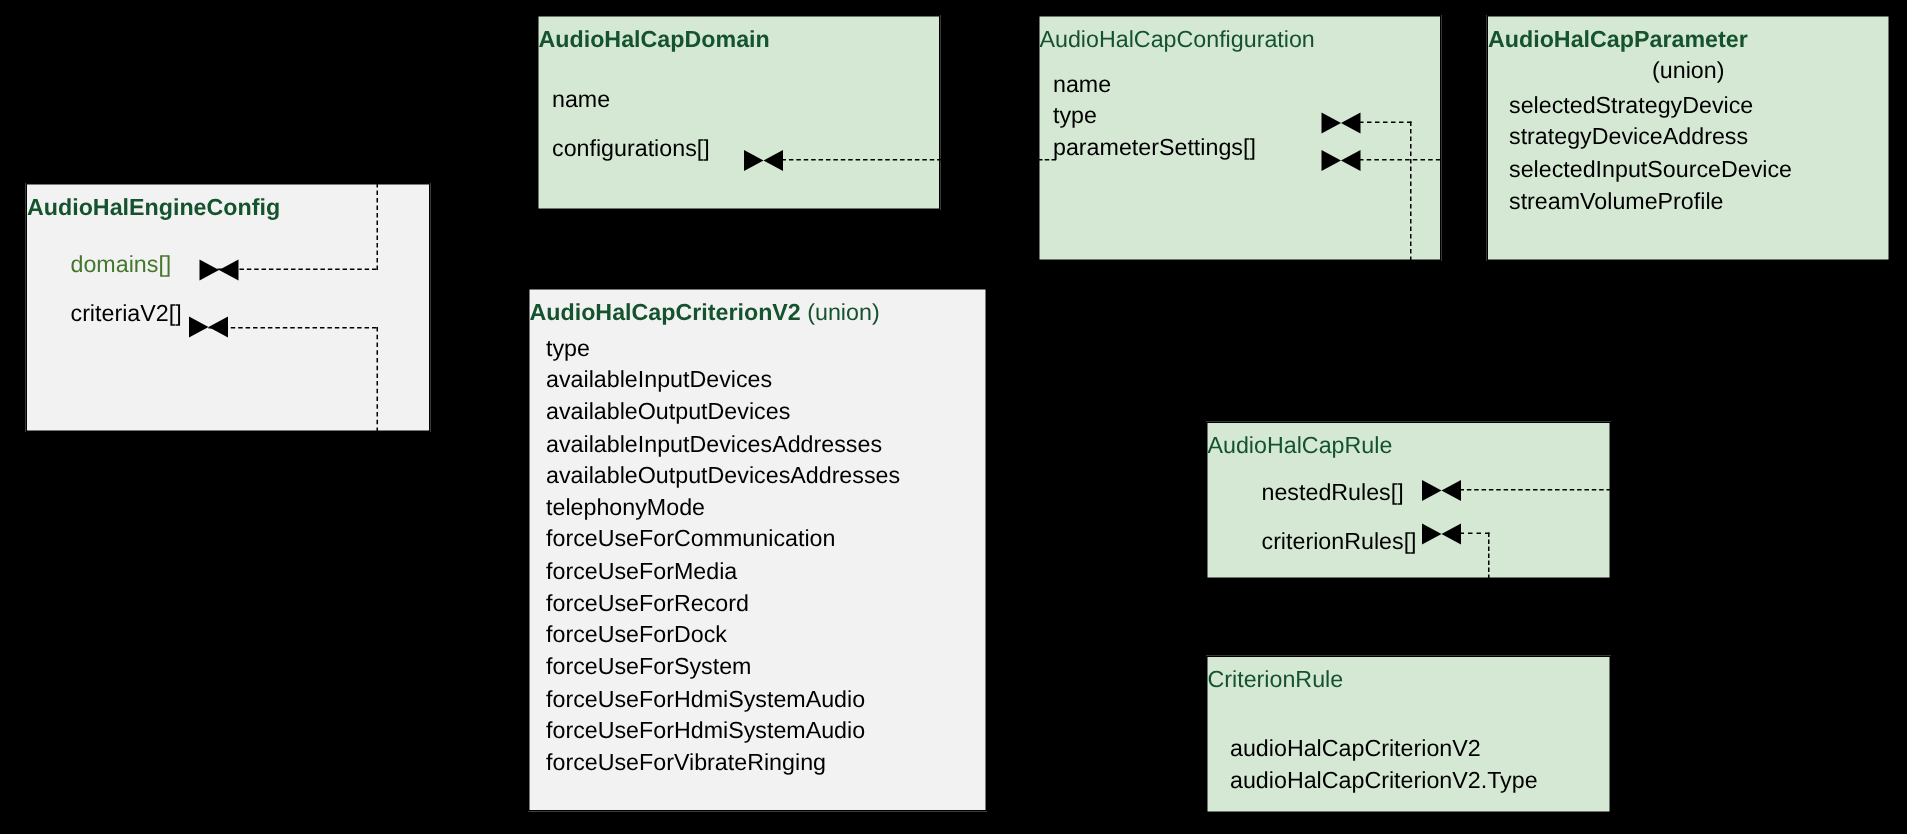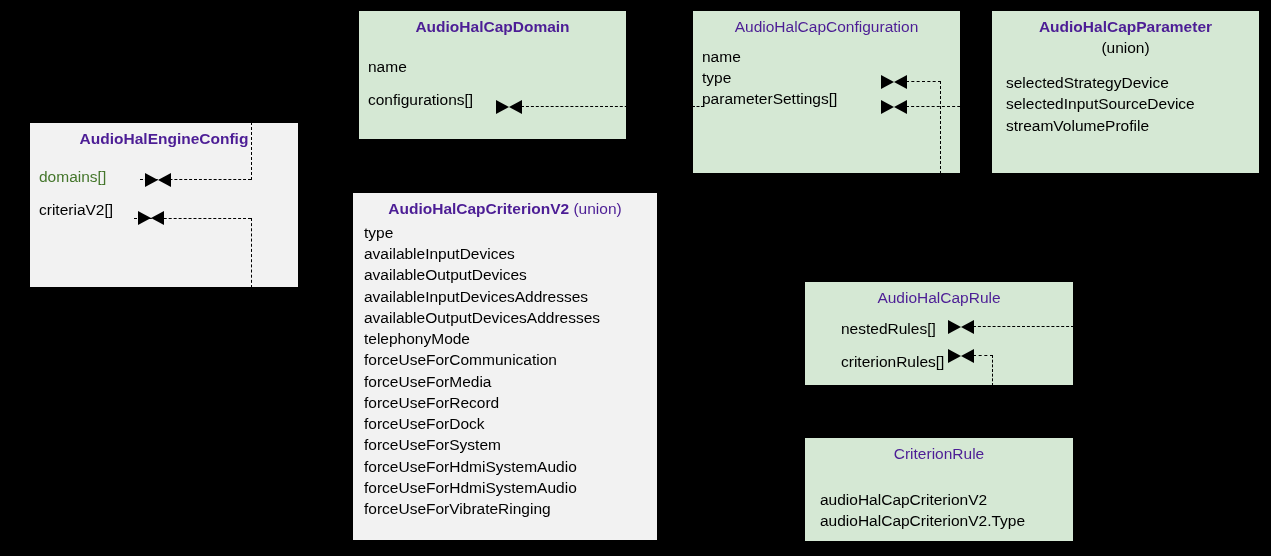--- a/index.html
+++ b/index.html
@@ -18,23 +18,22 @@
   .uml-box {
     position: absolute;
     box-sizing: border-box;
     border: 1px solid #000000;
     overflow: visible;
   }
   .uml-box.green { background: #d5e8d4; }
   .uml-box.grey  { background: #f2f2f2; }
 
   .box-title {
-    text-align: center;
     font-size: 15.5px;
-    color: #4c1d95;
+    color: #14532d;
     line-height: 1.35;
     padding-top: 6px;
     white-space: nowrap;
   }
   .box-title.bold { font-weight: bold; }
   .box-title .subtitle-inline { font-weight: normal; }
   .box-subtitle {
     text-align: center;
     font-size: 15.5px;
     font-weight: normal;
@@ -74,23 +73,23 @@
   .edge-v {
     width: 0;
     border-left: 1.4px dashed #000000;
   }
 </style>
 </head>
 <body>
 
 <div id="canvas">
 
-  <div class="uml-box grey" style="left:29px; top:122px; width:270px; height:166px;">
+  <div class="uml-box grey" style="left:17px; top:122px; width:270px; height:166px;">
     <div class="box-title bold">AudioHalEngineConfig</div>
-    <div class="attrs" style="padding-top:16px;">
+    <div class="attrs" style="padding-top:16px;margin-left:20px;">
       <div class="attr green-text spaced">domains[]</div>
       <div class="attr">criteriaV2[]</div>
     </div>
 
     <span class="diamond" style="left:115px; top:57px;"></span>
     <span class="diamond" style="left:108px; top:95px;"></span>
   </div>
 
   <div class="edge-h" style="left:140px; top:179px; width:111px;"></div>
   <div class="edge-v" style="left:251px; top:122px; height:58px;"></div>
@@ -123,22 +122,23 @@
   <div class="edge-h" style="left:906px; top:81px; width:35px;"></div>
   <div class="edge-v" style="left:940px; top:81px; height:93px;"></div>
 
   <div class="edge-h" style="left:906px; top:106px; width:85px;"></div>
 
   <div class="edge-h" style="left:692px; top:106px; width:12px;"></div>
 
   <div class="uml-box green" style="left:991px; top:10px; width:269px; height:164px;">
     <div class="box-title bold">AudioHalCapParameter</div>
     <div class="box-subtitle">(union)</div>
-    <div class="attrs" style="padding-top:2px; padding-left:14px;margin-top:12px;">
+    <div class="attrs" style="padding-top:2px; padding-left:14px;">
       <div class="attr">selectedStrategyDevice</div>
+      <div class="attr">strategyDeviceAddress</div>
       <div class="attr">selectedInputSourceDevice</div>
       <div class="attr">streamVolumeProfile</div>
     </div>
   </div>
 
   <div class="uml-box grey" style="left:352px; top:192px; width:306px; height:349px;">
     <div class="box-title bold" style="padding-top:6px;">
       <span>AudioHalCapCriterionV2</span>
       <span class="subtitle-inline">(union)</span>
     </div>

